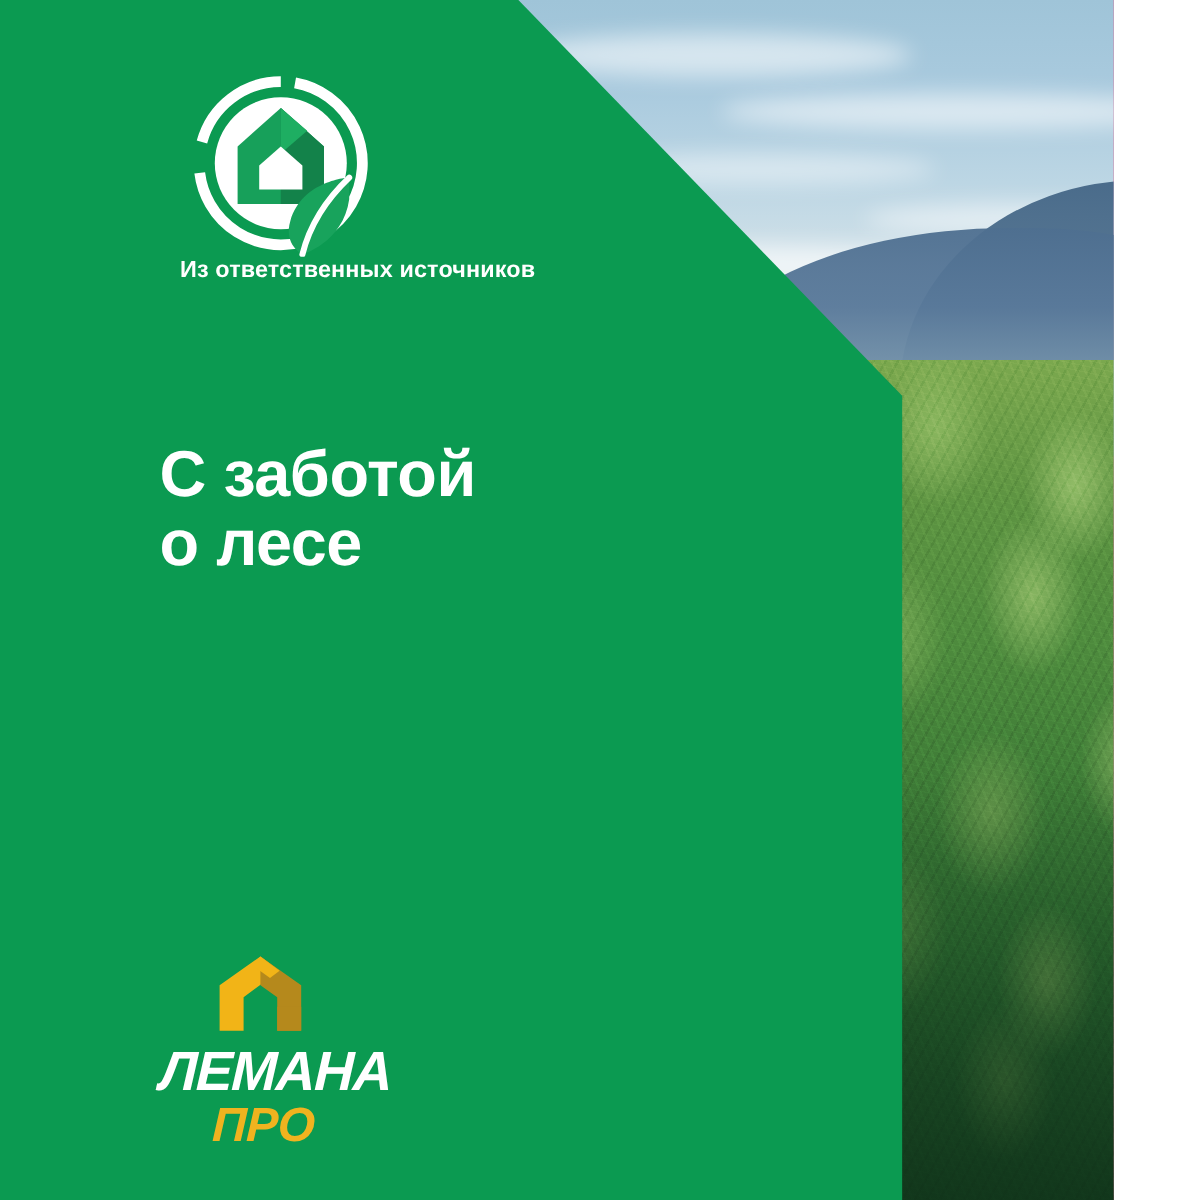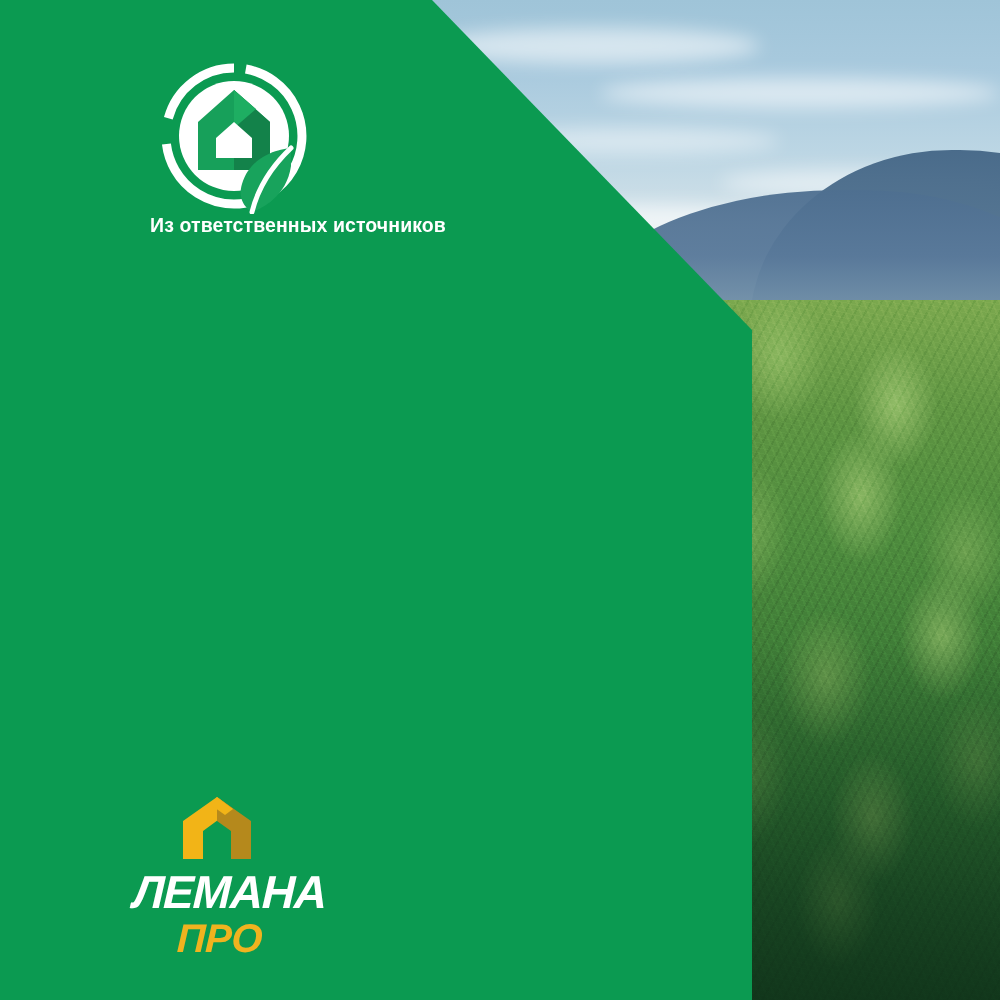--- a/index.html
+++ b/index.html
@@ -4,21 +4,21 @@
 <style>
   html,body{margin:0;padding:0;}
   body{
     width:1000px;height:1000px;
     background:#ffffff;
     font-family:"Liberation Sans","DejaVu Sans",sans-serif;
     overflow:hidden;
   }
   .poster{
     position:relative;
-    width:1000px;height:1000px;
+    width:928px;height:1000px;
     overflow:hidden;
     background:#be185d;
   }
 
   
   .photo{
     position:absolute;
     left:420px; top:0;
     width:580px; height:1000px;
     overflow:hidden;
@@ -227,20 +227,22 @@
                Z" fill="#18a35c"></path>
       <path d="M131 86 C 112 104, 98 126, 92 150" fill="none" stroke="#ffffff" stroke-width="5" stroke-linecap="round"></path>
 
       <path d="M131 86 C 131 86, 92 88, 82 122 C 76 142, 92 150, 92 150" fill="none" stroke="#ffffff" stroke-width="7" stroke-linejoin="round" opacity="0"></path>
     </svg>
   </div>
 
   <div class="eco-caption">Из ответственных
 источников</div>
 
+  <h1 class="headline">С заботой
+о лесе</h1>
 
 
   <div class="lemana">
     <div class="lemana-house">
       <svg viewBox="0 0 72 66" width="72" height="66">
 
         <path d="M36 2 L52 14 L22 36 L22 64 L2 64 L2 26 Z" fill="#f2b417"></path>
 
         <path d="M36 2 L70 26 L70 64 L50 64 L50 36 L36 26 Z" fill="#b5891c"></path>
 

